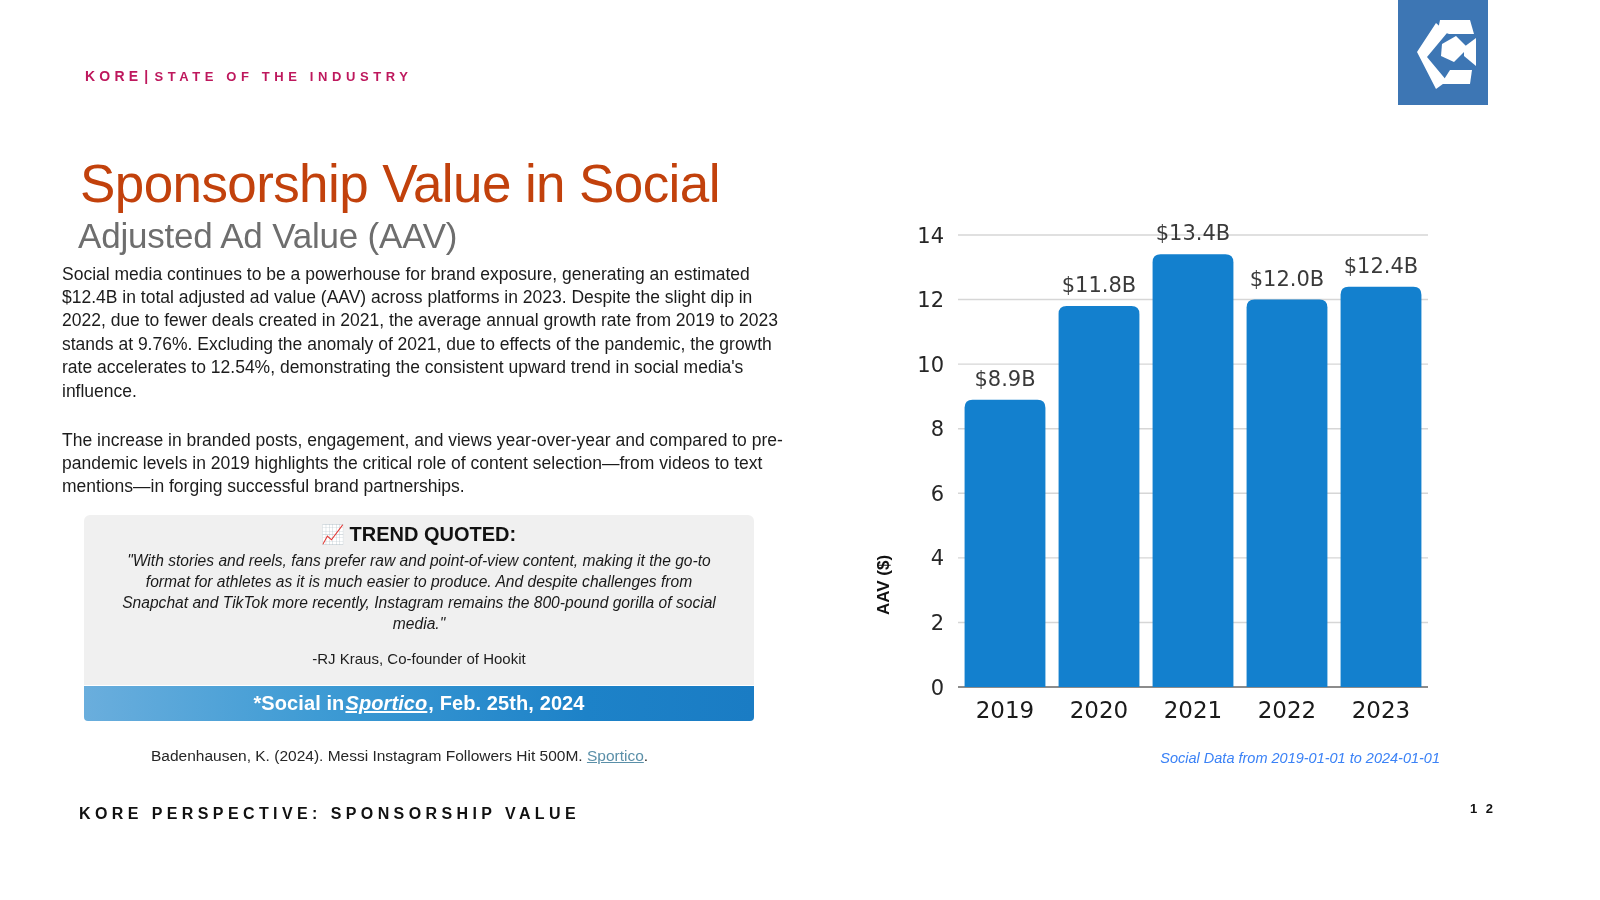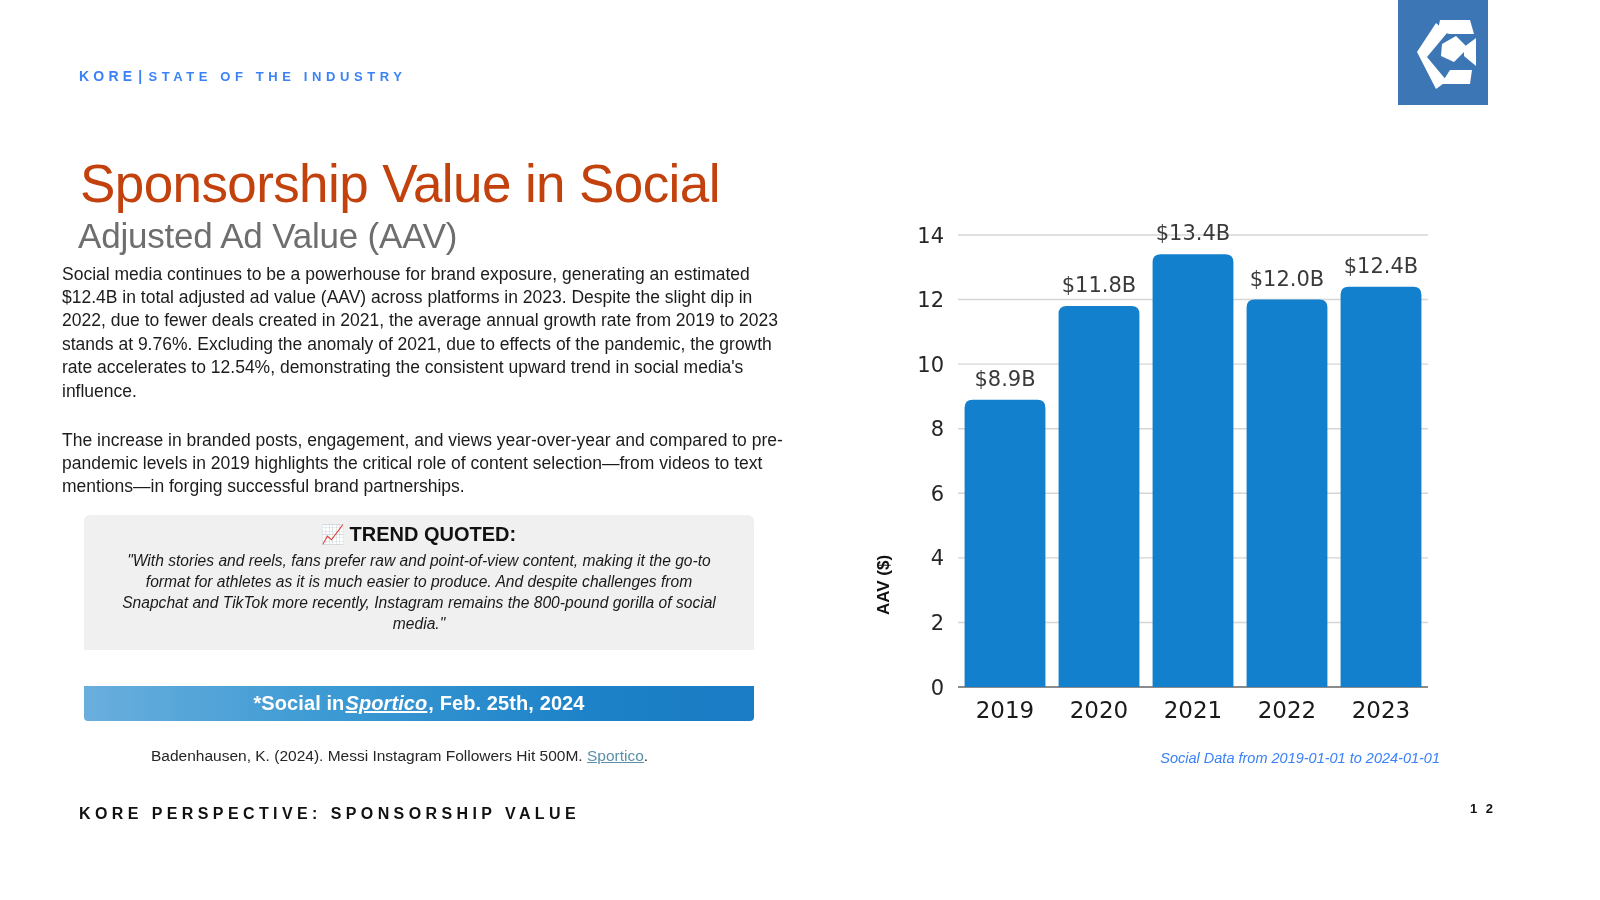--- a/index.html
+++ b/index.html
@@ -23,26 +23,26 @@
     top: 0px;
     width: 90px;
     height: 105px;
     background: #3d76b4;
   }
   #logo-block svg { display: block; }
 
   
   #kicker {
     position: absolute;
-    left: 79px;
+    left: 85px;
     top: 68px;
     font-size: 14px;
     font-weight: 700;
     letter-spacing: 4.2px;
-    color: #3b82f6;
+    color: #be185d;
     white-space: nowrap;
   }
   #kicker .kicker-brand { font-weight: 700; letter-spacing: 4.2px; }
   #kicker .kicker-sep { font-weight: 700; padding: 0 2px; }
   #kicker .kicker-rest { font-weight: 600; font-size: 13px; letter-spacing: 4.6px; }
 
   
   #headline {
     position: absolute;
     left: 80px;
@@ -245,20 +245,21 @@
 <h2 id="subhead">Adjusted Ad Value (AAV)</h2>
 
 <p class="body-para" id="para-1">Social media continues to be a powerhouse for brand exposure, generating an estimated $12.4B in total adjusted ad value (AAV) across platforms in 2023. Despite the slight dip in 2022, due to fewer deals created in 2021, the average annual growth rate from 2019 to 2023 stands at 9.76%. Excluding the anomaly of 2021, due to effects of the pandemic, the growth rate accelerates to 12.54%, demonstrating the consistent upward trend in social media's influence.</p>
 <p class="body-para" id="para-2">The increase in branded posts, engagement, and views year-over-year and compared to pre-pandemic levels in 2019 highlights the critical role of content selection—from videos to text mentions—in forging successful brand partnerships.</p>
 
 <div id="quote-card">
   <div id="quote-heading">
     <span class="trend-emoji">📈</span><span>TREND QUOTED:</span>
   </div>
   <div id="quote-text">"With stories and reels, fans prefer raw and point-of-view content, making it the go-to format for athletes as it is much easier to produce. And despite challenges from Snapchat and TikTok more recently, Instagram remains the 800-pound gorilla of social media."</div>
+  <div id="quote-attribution">-RJ Kraus, Co-founder of Hookit</div>
 </div>
 
 <div id="quote-banner">
   <span>*Social in </span>
     <span class="banner-link">Sportico</span>
     <span>, Feb. 25th, 2024</span>
 </div>
 
 <div id="citation">
   <span>Badenhausen, K. (2024). Messi Instagram Followers Hit 500M. </span><span class="cite-link">Sportico</span><span>.</span>

